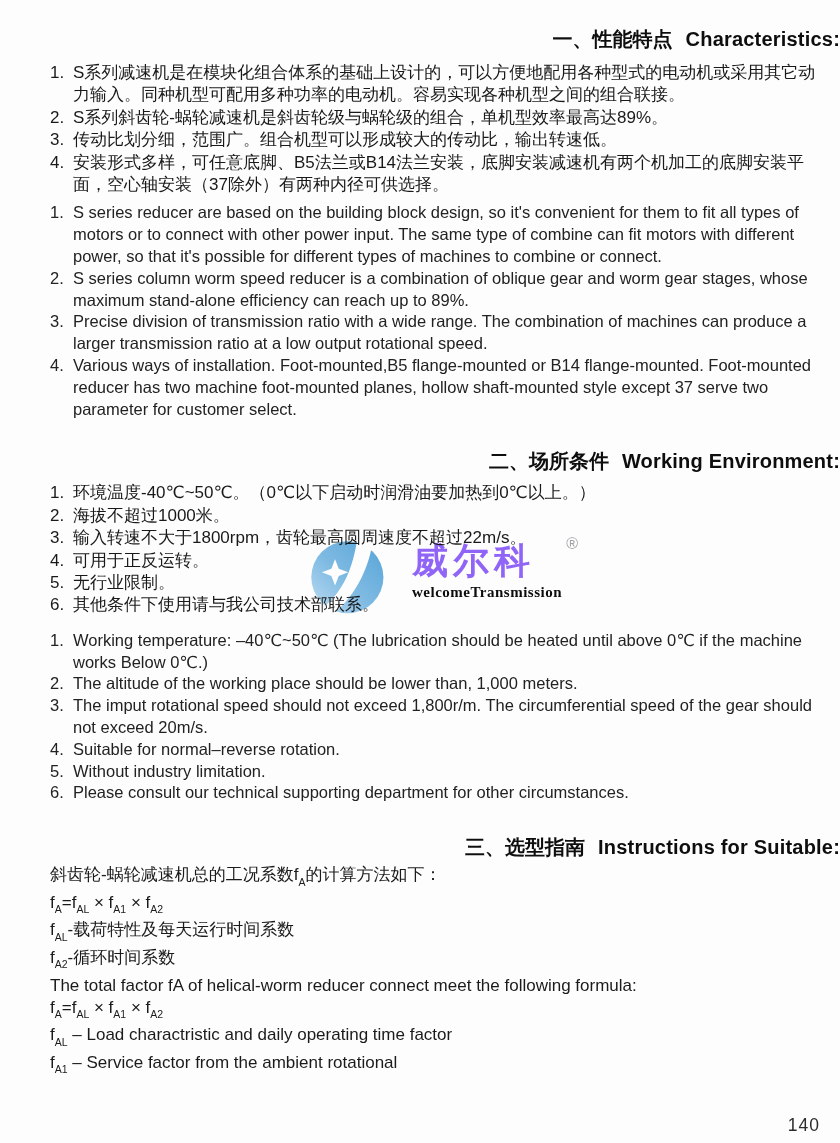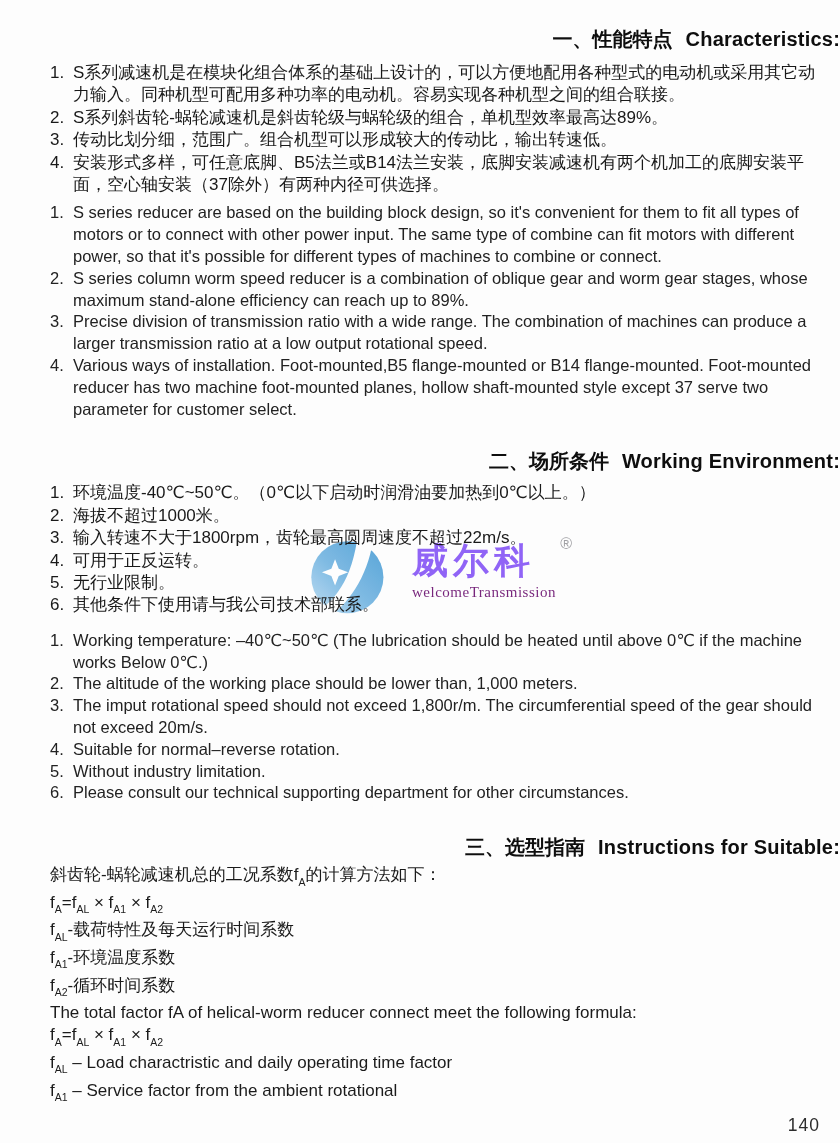--- a/index.html
+++ b/index.html
@@ -45,23 +45,23 @@
   .brand-cn{
     font-size:36px;line-height:44px;font-weight:bold;
     color:#8b5cf6;letter-spacing:5px;
     font-family:"DejaVu Sans","Liberation Sans",sans-serif;
   }
   .reg-mark{
     position:absolute;top:2px;right:-16px;
     font-size:16px;color:#9c9ca0;font-weight:normal;
   }
   .brand-en{
-    font-size:15px;line-height:16px;color:#701a75;
+    font-size:15px;line-height:16px;color:#000000;
     font-family:"Liberation Serif","DejaVu Serif",serif;
-    letter-spacing:0.5px;margin-top:1px;
+    letter-spacing:0.5px;margin-top:1px;font-weight:bold;
   }
   .page-number{
     position:absolute;right:20px;bottom:7px;
     font-size:17.5px;color:#2c2c2c;letter-spacing:1px;z-index:1;
   }
 </style>
 </head>
 <body>
 
 <div class="page">
@@ -219,23 +219,20 @@
           </div>
 
           <div class="sel-line">
             <span><span>f</span><sub>A</sub><span>=f</span><sub>AL</sub><span> × f</span><sub>A1</sub><span> × f</span><sub>A2</sub></span>
           </div>
 
           <div class="sel-line">
             <span><span>f</span><sub>AL</sub><span>-载荷特性及每天运行时间系数</span></span>
           </div>
 
-          <div class="sel-line">
-            <span><span>f</span><sub>A1</sub><span>-环境温度系数</span></span>
-          </div>
 
           <div class="sel-line">
             <span><span>f</span><sub>A2</sub><span>-循环时间系数</span></span>
           </div>
 
           <div class="sel-line">
             <span><span>The total factor fA of helical-worm reducer connect meet the following formula:</span></span>
           </div>
 
           <div class="sel-line">

